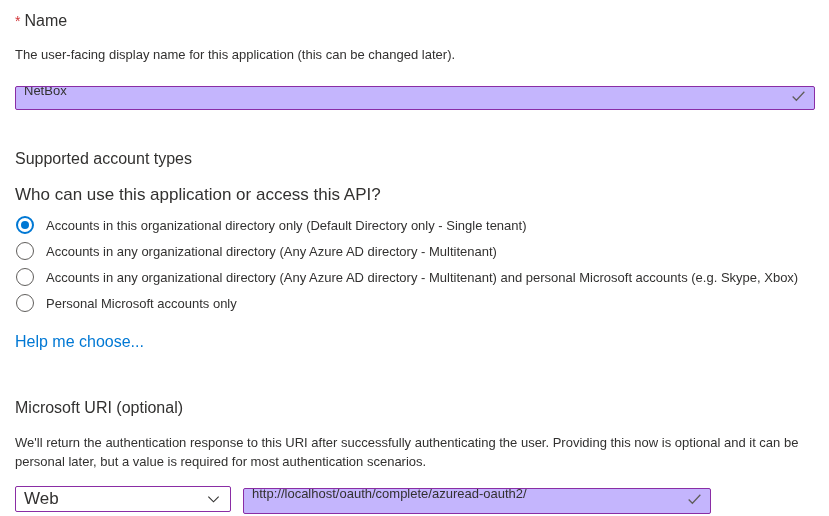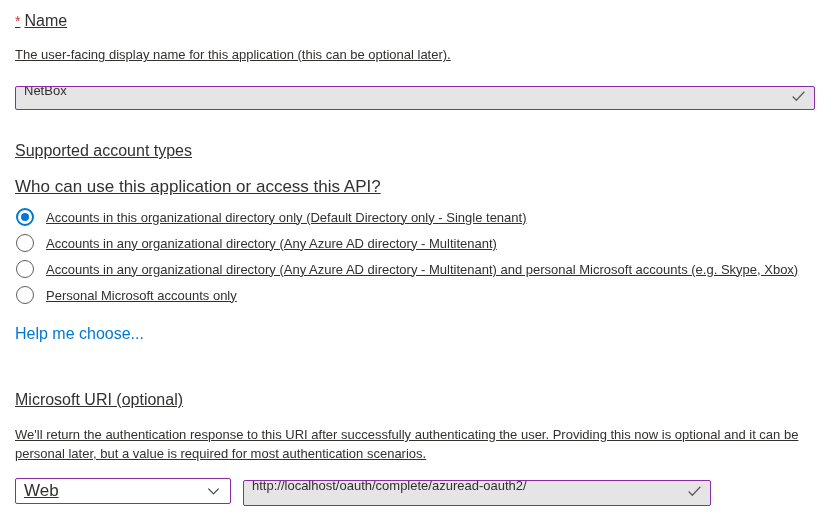--- a/index.html
+++ b/index.html
@@ -8,21 +8,20 @@
     padding: 0;
     background: #ffffff;
     font-family: "Liberation Sans", "DejaVu Sans", sans-serif;
     color: #323130;
   }
   .page {
     width: 829px;
     height: 516px;
     padding: 10px 14px 0 15px;
     overflow: hidden;
-    text-decoration: underline;
   }
 
   .section-heading {
     font-size: 16px;
     line-height: 21px;
     font-weight: 400;
     color: #323130;
   }
   .required-marker {
     color: #d13438;
@@ -44,34 +43,34 @@
   .azure-input {
     width: 100%;
     height: 24px;
     border: 1px solid #8a2da5;
     border-radius: 2px;
     padding: 0 30px 15px 8px;
     font-family: "Liberation Sans", "DejaVu Sans", sans-serif;
     font-size: 13px;
     color: #323130;
     outline: none;
-    background: #e5e5e5;
+    background: #c4b5fd;
   }
   .input-valid-icon {
     position: absolute;
     right: 8px;
     top: 50%;
     transform: translateY(-50%);
     display: flex;
     align-items: center;
     pointer-events: none;
   }
 
   
-  .acct-section { margin-top: 30px; }
+  .acct-section { margin-top: 38px; }
   .question-text {
     margin-top: 17px;
     font-size: 17px;
     line-height: 17px;
   }
   .radio-group { margin-top: 9px; }
   .radio-row {
     display: flex;
     align-items: center;
     height: 26px;
@@ -161,21 +160,21 @@
 </style>
 </head>
 <body>
 
 <div class="page">
 
   <div class="name-section">
     <div class="section-heading">
       <span class="required-marker">*</span><span>Name</span>
     </div>
-    <div class="desc-text">The user-facing display name for this application (this can be optional later).</div>
+    <div class="desc-text">The user-facing display name for this application (this can be changed later).</div>
     <div class="field-wrap">
       <input class="azure-input" type="text" value="NetBox" style="">
       <span class="input-valid-icon">
         <svg width="17" height="17" viewBox="0 0 16 16">
             <path d="M2.5 8.5 L6 12 L13.5 4" fill="none" stroke="#605e5c" stroke-width="1.2"></path>
           </svg>
       </span>
     </div>
   </div>
 

